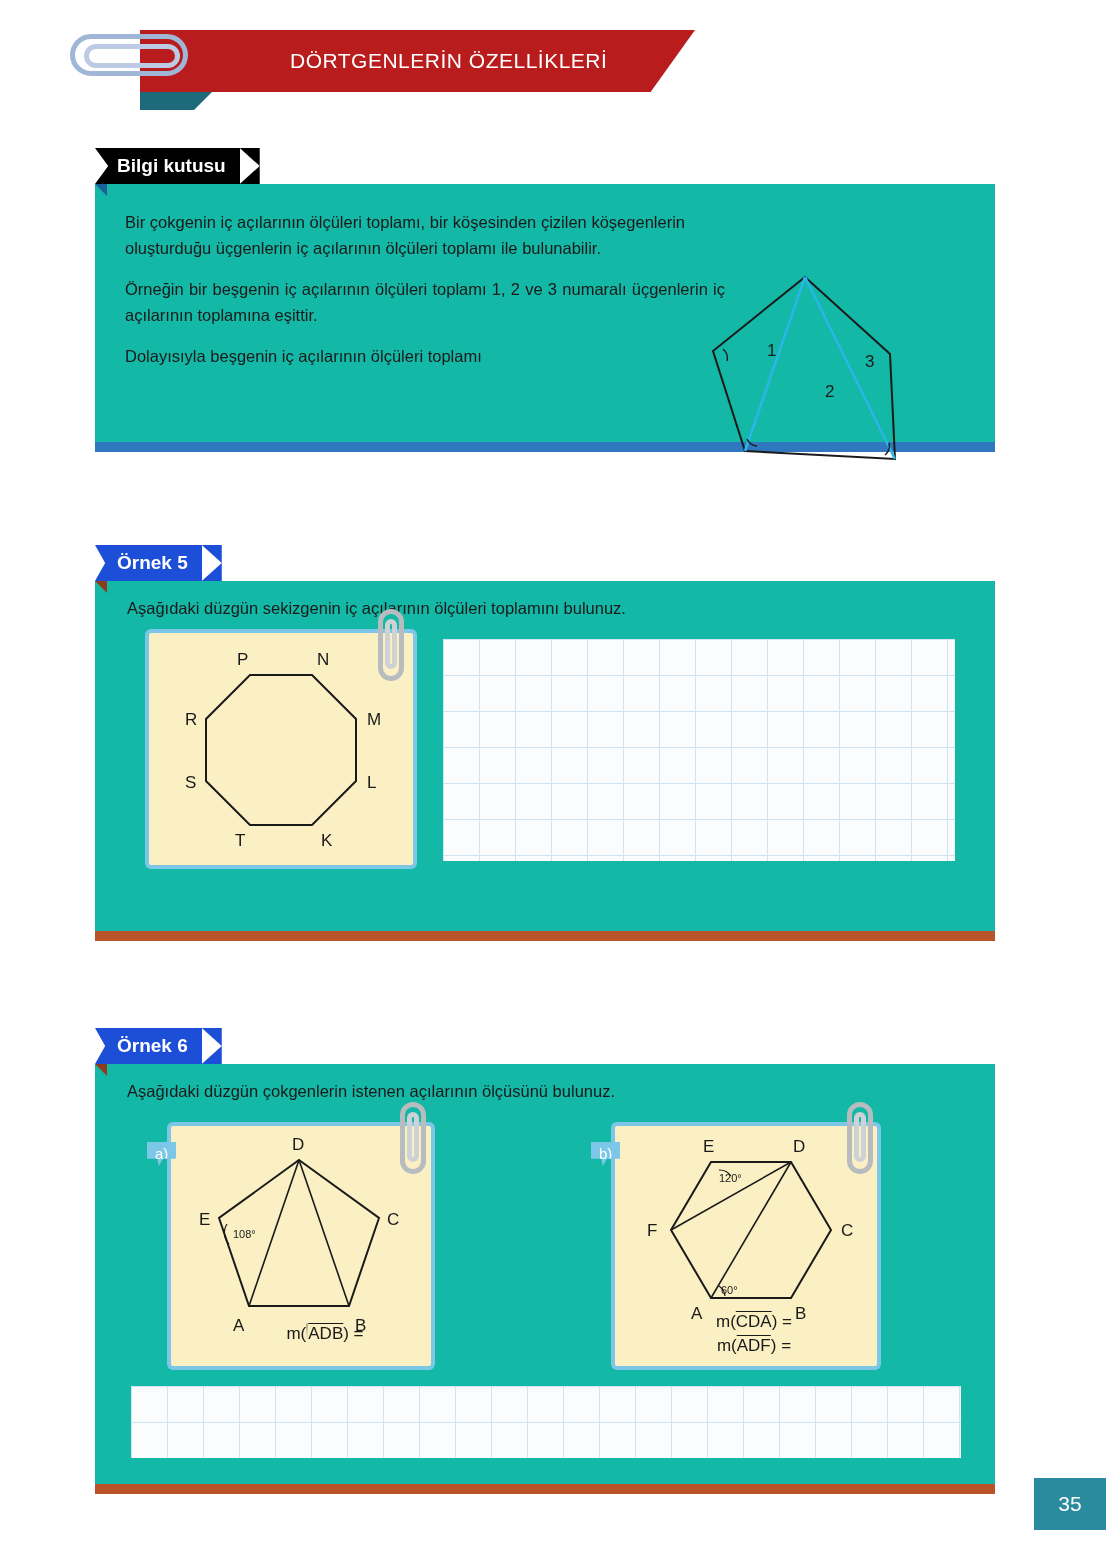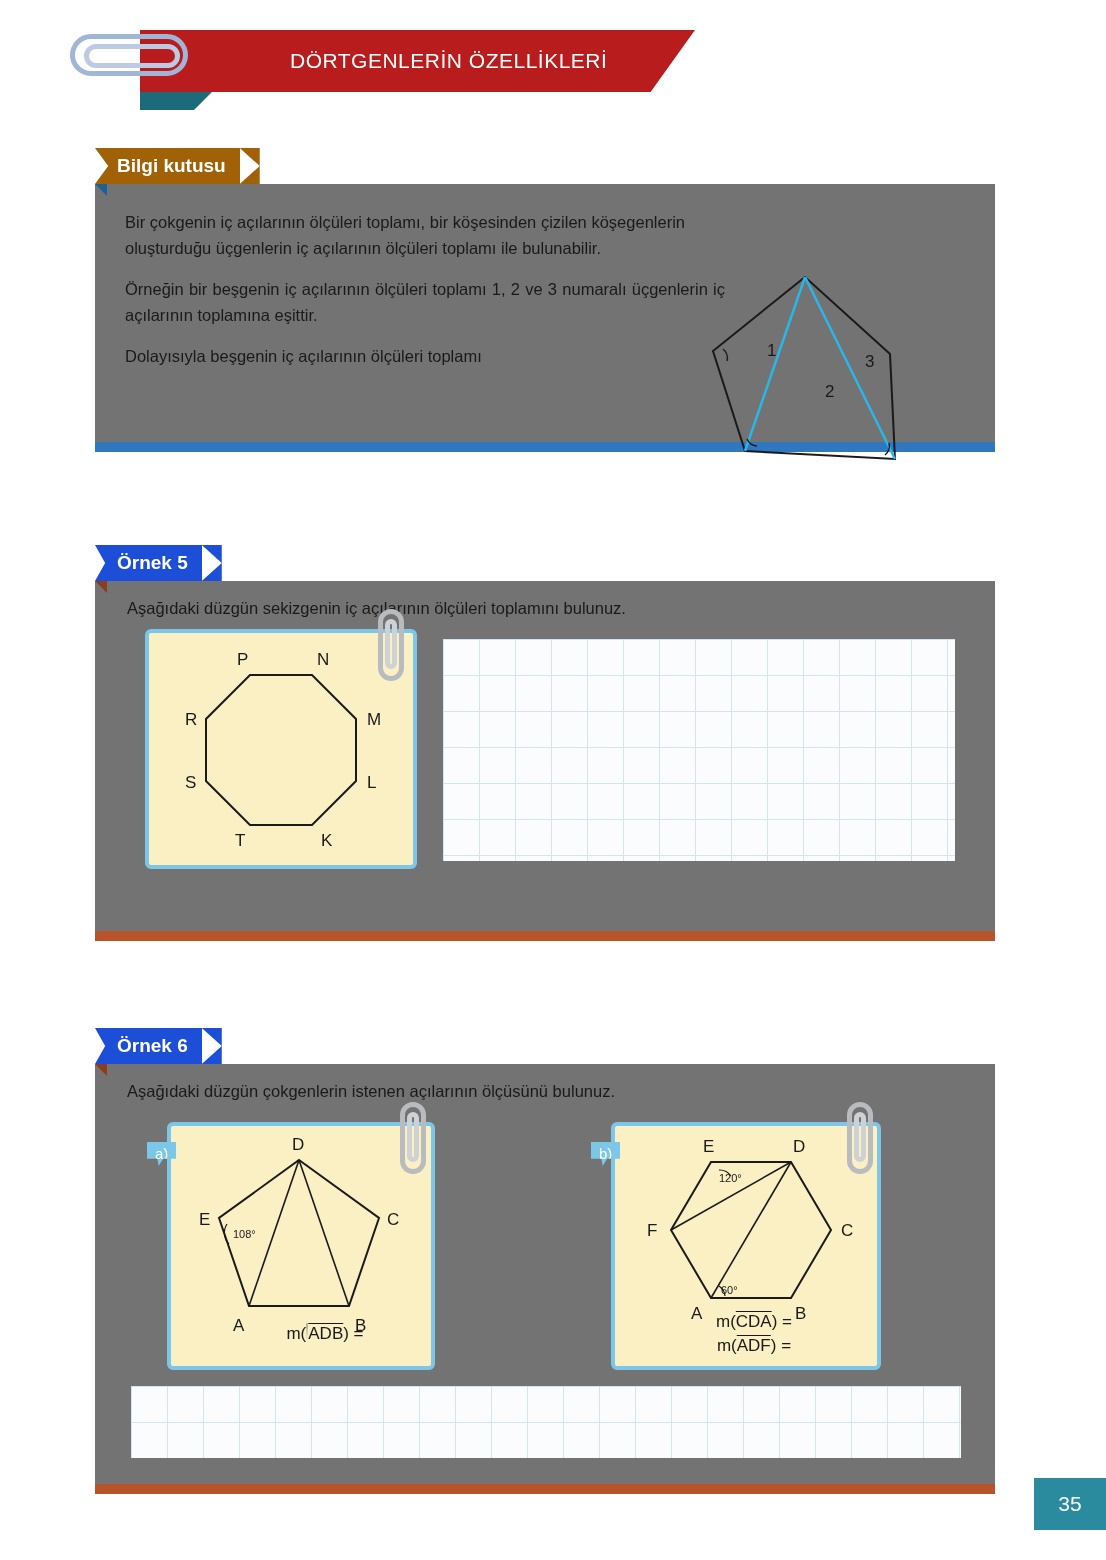--- a/index.html
+++ b/index.html
@@ -46,29 +46,29 @@
   
   .section { position: absolute; }
   .tab {
     position: relative;
     height: 36px;
     display: inline-flex; align-items: center;
     padding: 0 34px 0 22px;
     color: #ffffff; font-weight: bold; font-size: 19px;
     clip-path: polygon(0 0, 100% 0, 100% 100%, 0 100%, 8% 50%);
   }
-  .tab.blue { background: #a16207; }
+  .tab.blue { background: #000000; }
   .tab.orange { background: #1d4ed8; }
   .tab-arrow {
     position: absolute; top: 0; height: 36px; width: 20px;
     background: #ffffff;
     clip-path: polygon(0 0, 100% 50%, 0 100%);
   }
   .card-body {
-    background: #737373;
+    background: #14b8a6;
     position: relative;
   }
   .card-bottom-bar { height: 10px; }
   .bar-blue { background: #2f78bf; }
   .bar-orange { background: #b9542a; }
 
   .folded {
     position: absolute; left: 0; top: 0;
     width: 0; height: 0;
     border-left: 12px solid transparent;

